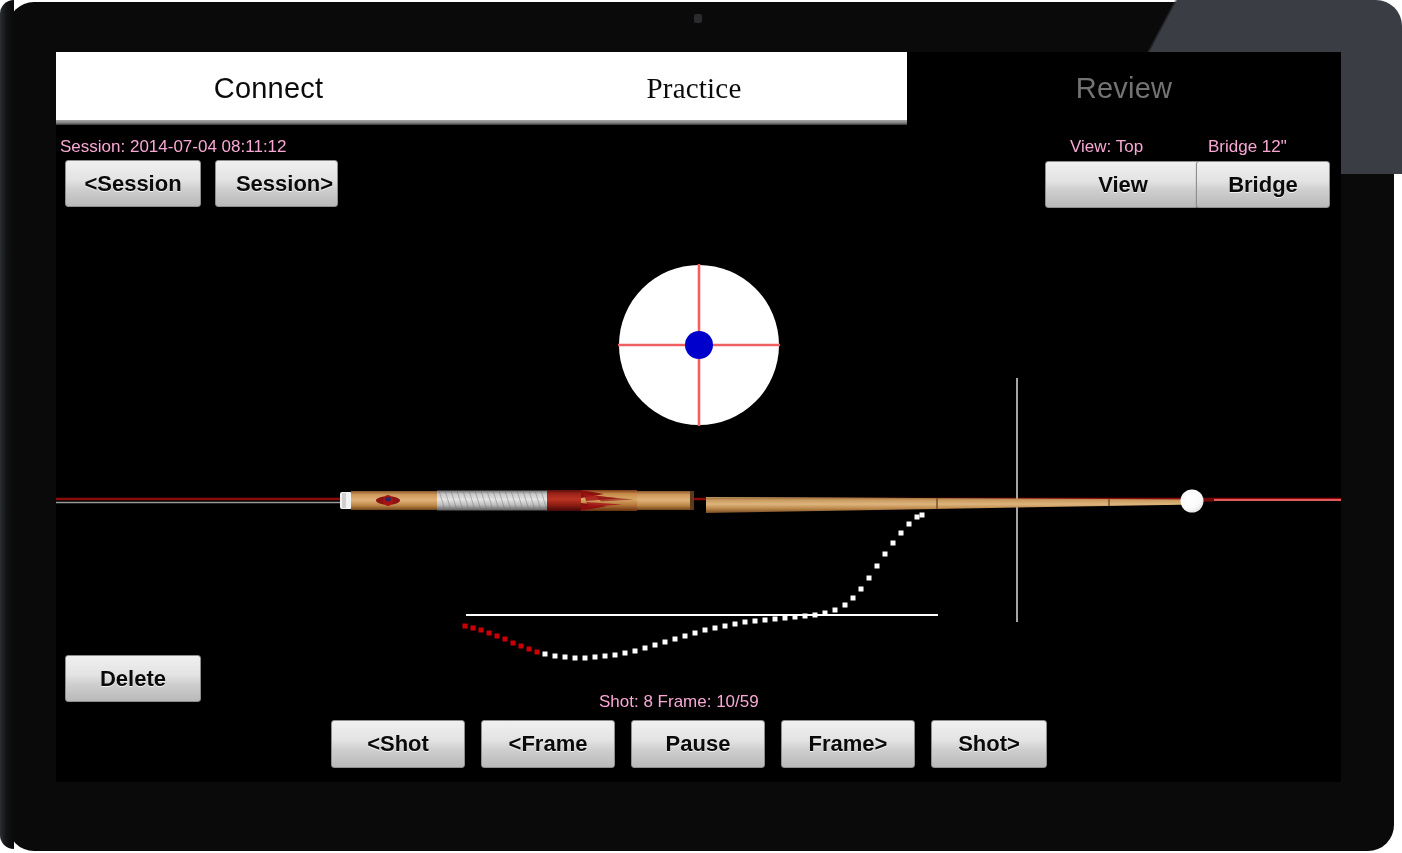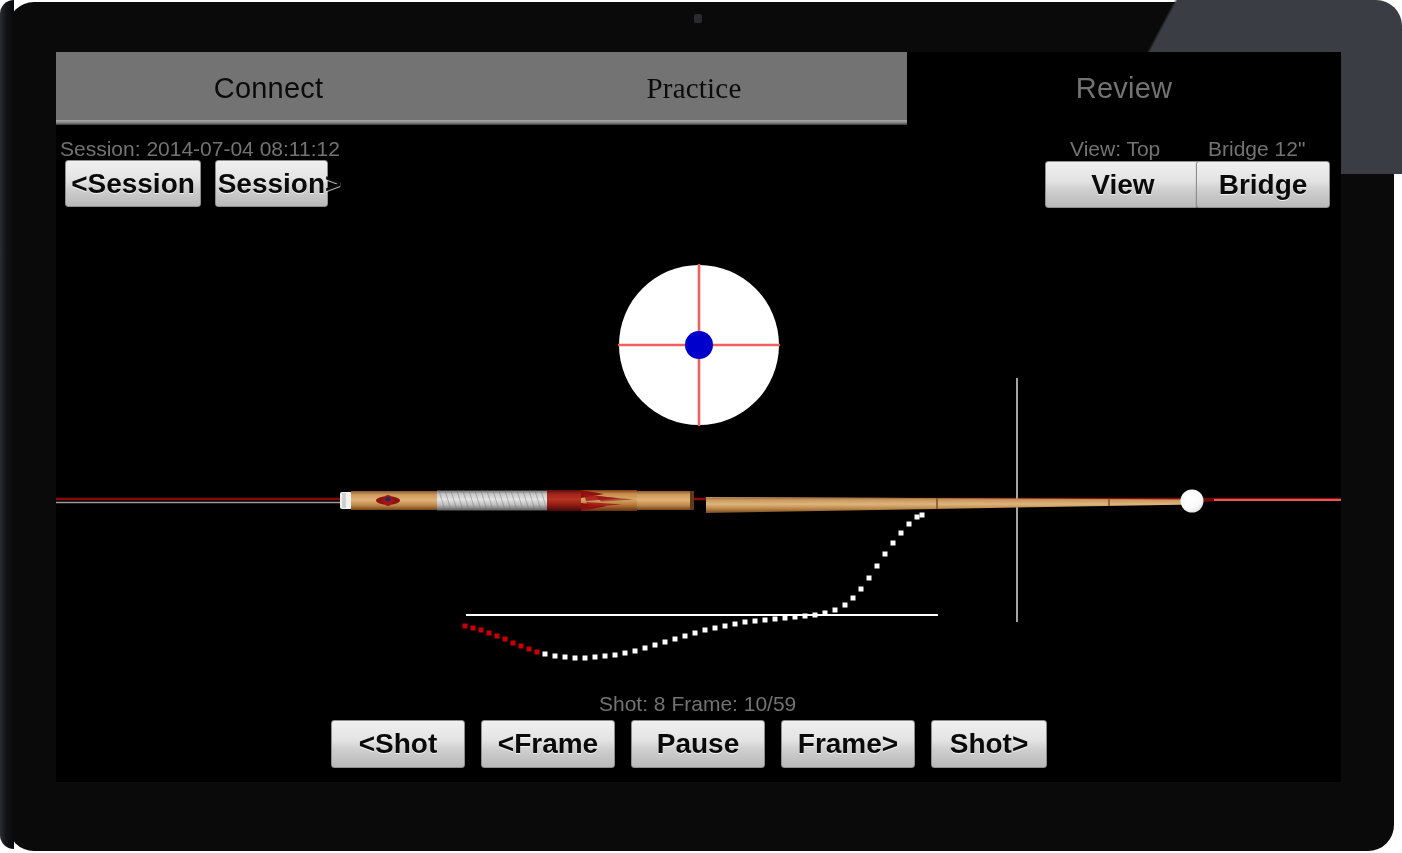--- a/index.html
+++ b/index.html
@@ -87,21 +87,21 @@
     top: 0;
     height: 72px;
     display: flex;
     align-items: center;
     justify-content: center;
     font-size: 29px;
     letter-spacing: 0.2px;
     box-sizing: border-box;
   }
   .tab.inactive {
-    background: #737373;
+    background: #ffffff;
     color: #0b0b0b;
   }
   .tab.active {
     background: #000000;
     color: #737373;
   }
   .tab-underline {
     position: absolute;
     left: 0; top: 68px;
     width: 851px;
@@ -111,34 +111,34 @@
 
   
   .btn {
     position: absolute;
     box-sizing: border-box;
     background: linear-gradient(180deg, #f0f0f0 0%, #e3e3e3 42%, #cfcfcf 62%, #b9b9b9 100%);
     border: 1px solid #8e8e8e;
     border-radius: 3px;
     color: #0a0a0a;
     font-weight: bold;
-    font-size: 28px;
+    font-size: 22px;
     display: flex;
     align-items: center;
     justify-content: center;
     text-shadow: 0 1px 0 rgba(255,255,255,0.75);
     box-shadow: 0 1px 1px rgba(0,0,0,0.55);
     cursor: pointer;
     user-select: none;
   }
 
   .lbl {
     position: absolute;
-    color: #737373;
-    font-size: 21px;
+    color: #f9a8d4;
+    font-size: 17px;
     white-space: nowrap;
   }
 
   
   #stage {
     position: absolute;
     left: 0; top: 72px;
     width: 1285px;
     height: 658px;
     overflow: hidden;
@@ -340,34 +340,37 @@
             </g>
         </g>
       </svg>
     </div>
 
     <span class="lbl" style="left:4px; top:85px;">Session: 2014-07-04 08:11:12</span>
 
     <div class="btn" style="left:9px; top:108px; width:136px; height:47px;">
       <span>&lt;Session</span>
     </div>
-    <div class="btn" style="left:159px; top:108px; width:113px; height:47px;padding-left:16px;">
+    <div class="btn" style="left:159px; top:108px; width:123px; height:47px;padding-left:16px;">
       <span>Session&gt;</span>
     </div>
 
     <span class="lbl" style="left:1014px; top:85px;">View: Top</span>
     <span class="lbl" style="left:1152px; top:85px;">Bridge 12"</span>
 
     <div class="btn" style="left:989px; top:109px; width:156px; height:47px;text-align:right;">
       <span>View</span>
     </div>
     <div class="btn" style="left:1140px; top:109px; width:134px; height:47px;">
       <span>Bridge</span>
     </div>
 
+    <div class="btn" style="left:9px; top:603px; width:136px; height:47px;">
+      <span>Delete</span>
+    </div>
 
     <span class="lbl" style="left:543px; top:640px;text-align:center;">Shot: 8 Frame: 10/59</span>
 
     <div class="btn" style="left:275px; top:668px; width:134px; height:48px;align-items:center;">
       <span>&lt;Shot</span>
     </div>
     <div class="btn" style="left:425px; top:668px; width:134px; height:48px;">
       <span>&lt;Frame</span>
     </div>
     <div class="btn" style="left:575px; top:668px; width:134px; height:48px;">

